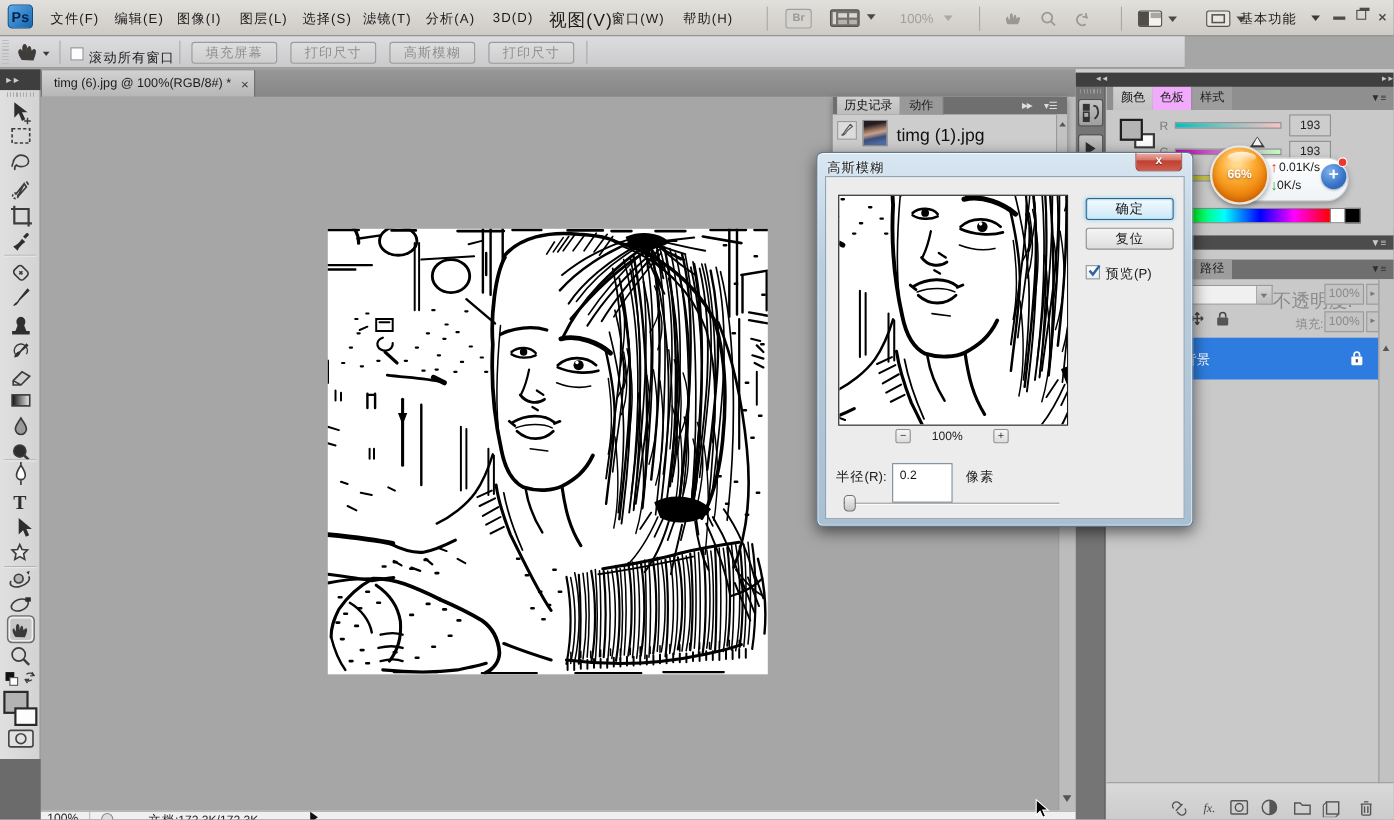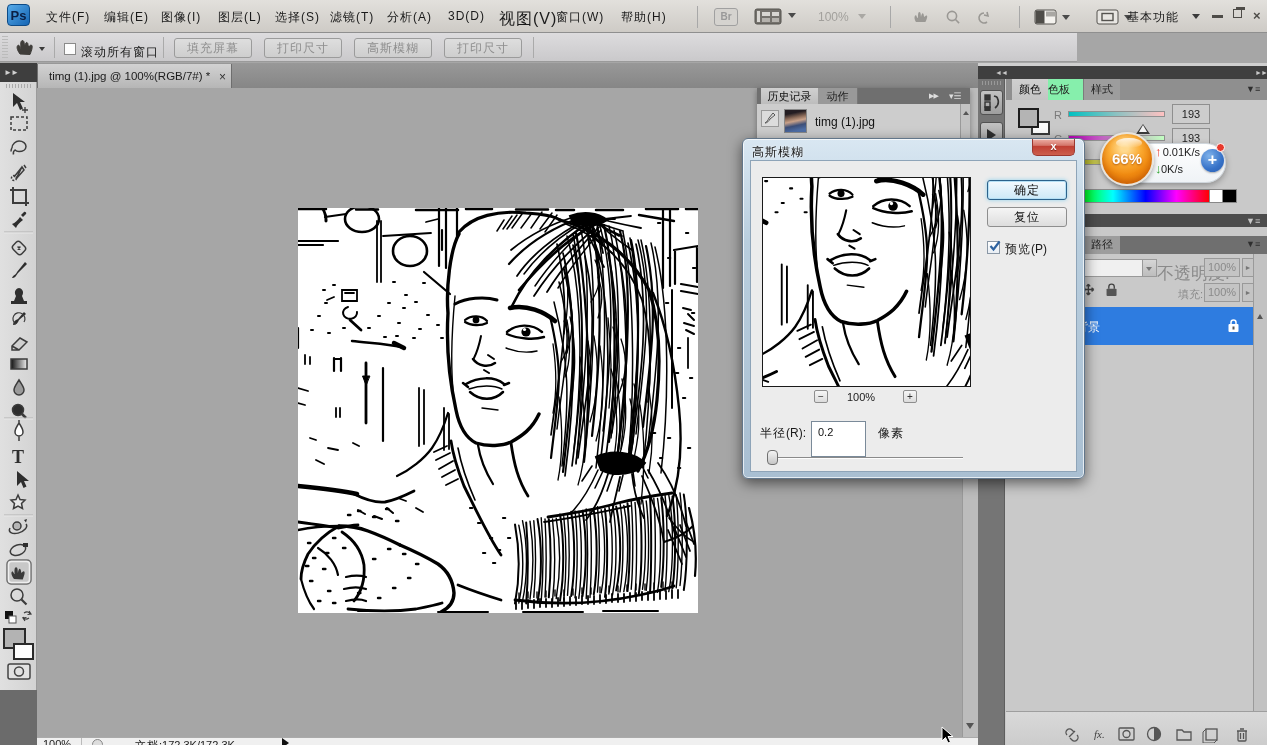--- a/index.html
+++ b/index.html
@@ -75,21 +75,21 @@
 <div class="abs" style="left:354px;top:5px;width:78px;height:20px;border:1px solid #9b9b9b;border-radius:3px;background:linear-gradient(#dedede,#cecece);color:#8f8f8f;font-size:12px;text-align:center;line-height:18px"><span class="c">高斯模糊</span></div>
 <div class="abs" style="left:444px;top:5px;width:78px;height:20px;border:1px solid #9b9b9b;border-radius:3px;background:linear-gradient(#dedede,#cecece);color:#8f8f8f;font-size:12px;text-align:center;line-height:18px"><span class="c">打印尺寸</span></div>
 <div class="abs" style="left:533px;top:4px;width:1px;height:21px;background:#aaa"></div>
 </div>
 
 <div class="abs" style="left:0;top:63px;width:37px;height:19px;background:#3e3e3e">
   <div class="abs" style="left:4px;top:5px;color:#cfcfcf;font-size:8px;letter-spacing:-1px">►►</div>
 </div>
 <div class="abs" style="left:37px;top:63px;width:941px;height:25px;background:linear-gradient(#989898,#868686)">
   <div class="abs" style="left:0;top:1px;width:195px;height:24px;background:linear-gradient(#d2d2d2,#b6b6b6);border-right:1px solid #6e6e6e;border-left:1px solid #6e6e6e">
-    <div class="abs" style="left:11px;top:6px;font-size:11.5px;color:#1c1c1c">timg (1).jpg @ 100%(RGB/7#) *</div>
+    <div class="abs" style="left:11px;top:6px;font-size:11.5px;color:#1c1c1c">timg (6).jpg @ 100%(RGB/8#) *</div>
     <div class="abs" style="left:181px;top:6px;font-size:12px;color:#333">×</div>
   </div>
 </div>
 
 <div class="abs" style="left:37px;top:88px;width:925px;height:649px;background:#a6a6a6"></div>
 
 <div class="abs" style="left:962px;top:88px;width:16px;height:649px;background:#bcbcbc;border-left:1px solid #999">
   <div class="abs" style="left:3px;bottom:4px;width:0;height:0;border:4.5px solid transparent;border-top:6px solid #555"></div>
 </div>
 
@@ -402,21 +402,21 @@
    <div class="abs" style="left:4px;top:0;width:57px;height:16px;background:linear-gradient(#d0d0d0,#bdbdbd);color:#111;font-size:11px;text-align:center;line-height:16px"><span>历史记录</span></div>
    <div class="abs" style="left:61px;top:0;width:40px;height:16px;background:#999;color:#222;font-size:11px;text-align:center;line-height:16px;border-right:1px solid #777"><span>动作</span></div>
    <div class="abs" style="left:172px;top:4px;color:#ddd;font-size:7px;letter-spacing:-1px">▶▶</div>
    <div class="abs" style="left:192px;top:3px;color:#ddd;font-size:9px">▾☰</div>
  </div>
  <div class="abs" style="left:4px;top:22px;width:18px;height:17px;background:#dcdcdc;border:1px solid #9a9a9a"></div>
  <svg class="abs" style="left:6px;top:24px" width="14" height="13" viewBox="0 0 14 13" stroke="#555" fill="none">
       <path d="M2,11 c2,-1 3,-3 4,-5 l4,-5 2,2 -5,4 c-1,2 -3,4 -5,4 z"></path>
     </svg>
  <div class="abs" style="left:27px;top:21px;width:23px;height:24px;border:1px solid #888;background:linear-gradient(168deg,#241d22 18%,#8a6a58 36%,#c9a189 50%,#3c4e78 68%,#4e6ea6 88%)"></div>
- <div class="abs" style="left:58px;top:27px;font-size:12px;color:#111">timg (1).jpg</div>
+ <div class="abs" style="left:58px;top:27px;font-size:16px;color:#111">timg (1).jpg</div>
  <div class="abs" style="left:203px;top:16px;width:10px;height:88px;background:#c2c2c2;border-left:1px solid #9a9a9a">
    <div class="abs" style="left:2px;top:4px;width:0;height:0;border:3px solid transparent;border-bottom:4px solid #555"></div>
  </div>
 </div>
 
 <div class="abs" style="left:978px;top:63px;width:289px;height:682px;background:#c9c9c9"></div>
 <div class="abs" style="left:978px;top:63px;width:289px;height:3px;background:#cfcfcf"></div>
 <div class="abs" style="left:978px;top:66px;width:289px;height:13px;background:#3f3f3f">
   <div class="abs" style="left:17px;top:3px;color:#c8c8c8;font-size:7px;letter-spacing:-1px">◄◄</div>
   <div class="abs" style="left:277px;top:3px;color:#c8c8c8;font-size:7px;letter-spacing:-1px">►►</div>
@@ -431,21 +431,21 @@
       <rect x="1" y="13" width="5" height="4" fill="#333"></rect>
     <path d="M13,3 c2,4 2,8 -2,11 M13,3 l-3,-1 M13,3 l1,3" stroke-width="1.6"></path>
   </svg>
   <div class="abs" style="left:2px;top:43px;width:23px;height:25px;background:linear-gradient(#c2c2c2,#9e9e9e);border:1px solid #525252;border-radius:3px">
     <div class="abs" style="left:6px;top:6px;width:0;height:0;border:6px solid transparent;border-left:9px solid #2e2e2e"></div>
   </div>
 </div>
 
 <div class="abs" style="left:1006px;top:79px;width:261px;height:21px;background:#8f8f8f">
   <div class="abs" style="left:6px;top:0;width:36px;height:21px;background:linear-gradient(#cfcfcf,#c4c4c4);color:#111;font-size:11px;text-align:center;line-height:20px"><span>颜色</span></div>
-  <div class="abs" style="left:42px;top:0;width:36px;height:21px;background:#86efac;border-right:1px solid #7c7c7c;color:#222;font-size:11px;line-height:20px"><span>色板</span></div>
+  <div class="abs" style="left:42px;top:0;width:36px;height:21px;background:#f0abfc;border-right:1px solid #7c7c7c;color:#222;font-size:11px;text-align:center;line-height:20px"><span>色板</span></div>
   <div class="abs" style="left:78px;top:0;width:36px;height:21px;background:#9d9d9d;color:#222;font-size:11px;text-align:center;line-height:20px"><span>样式</span></div>
   <div class="abs" style="left:240px;top:5px;color:#2e2e2e;font-size:9px">▼≡</div>
 </div>
 <div class="abs" style="left:1006px;top:100px;width:261px;height:108px;background:#c9c9c9">
   <div class="abs" style="left:25px;top:21px;width:19px;height:14px;background:#fdfdfd;border:2px solid #3a3a3a"></div>
   <div class="abs" style="left:12px;top:8px;width:21px;height:20px;background:#b4b4b4;border:2px solid #1e1e1e"></div>
   <div class="abs" style="left:48px;top:9px;font-size:11px;color:#7b7b7b">R</div>
   <div class="abs" style="left:62px;top:11px;width:97px;height:6px;border:1px solid #909090;background:linear-gradient(90deg,rgb(0,193,193),rgb(140,193,193),rgb(255,193,193))"></div>
   <div class="abs" style="left:130px;top:17px;width:0;height:0;border:7px solid transparent;border-bottom:10px solid #3a3a3a"></div>
   <div class="abs" style="left:132.5px;top:21px;width:0;height:0;border:4.5px solid transparent;border-bottom:7px solid #f2f2f2"></div>
@@ -558,13 +558,13 @@
 <div class="abs" style="left:1155px;top:144px;z-index:64;color:#e8372a;font-size:13px;font-weight:bold">↑</div>
 <div class="abs" style="left:1161px;top:146px;z-index:61;color:#1a1a1a;font-size:11px;width:39px;text-align:right">0.01K/s</div>
 <div class="abs" style="left:1155px;top:161px;z-index:64;color:#2ea52e;font-size:13px;font-weight:bold">↓</div>
 <div class="abs" style="left:1161px;top:163px;z-index:61;color:#1a1a1a;font-size:11px;width:39px;">0K/s</div>
 <div class="abs" style="left:1201px;top:149px;width:23px;height:23px;border-radius:50%;background:radial-gradient(circle at 35% 30%,#7fb2ea,#3672c8 60%,#2a5cac);z-index:61;box-shadow:0 1px 2px rgba(0,0,0,.3)">
   <div style="color:#fff;font-size:16px;font-weight:bold;text-align:center;line-height:21px">+</div>
 </div>
 <div class="abs" style="left:1216px;top:143px;width:9px;height:9px;border-radius:50%;background:#e8392c;border:1px solid #fff;z-index:62"></div>
 <div class="abs" style="left:1100px;top:132px;width:54px;height:54px;border-radius:50%;background:radial-gradient(circle at 45% 28%,#ffd98e 8%,#fbab33 35%,#f08a10 60%,#e06c05);border:2px solid #e8e4de;box-shadow:0 2px 5px rgba(0,0,0,.35), inset 0 -3px 6px rgba(160,60,0,.45);z-index:63">
   <div class="abs" style="left:14px;top:4px;width:26px;height:10px;border-radius:50%;background:linear-gradient(rgba(255,255,255,.85),rgba(255,255,255,0))"></div>
-  <div style="color:#fff;font-size:15px;font-weight:bold;text-align:center;line-height:50px;text-shadow:0 1px 2px rgba(150,60,0,.7)">66%</div>
+  <div style="color:#fff;font-size:11px;font-weight:bold;text-align:center;line-height:50px;text-shadow:0 1px 2px rgba(150,60,0,.7)">66%</div>
 </div>
 </body></html>

